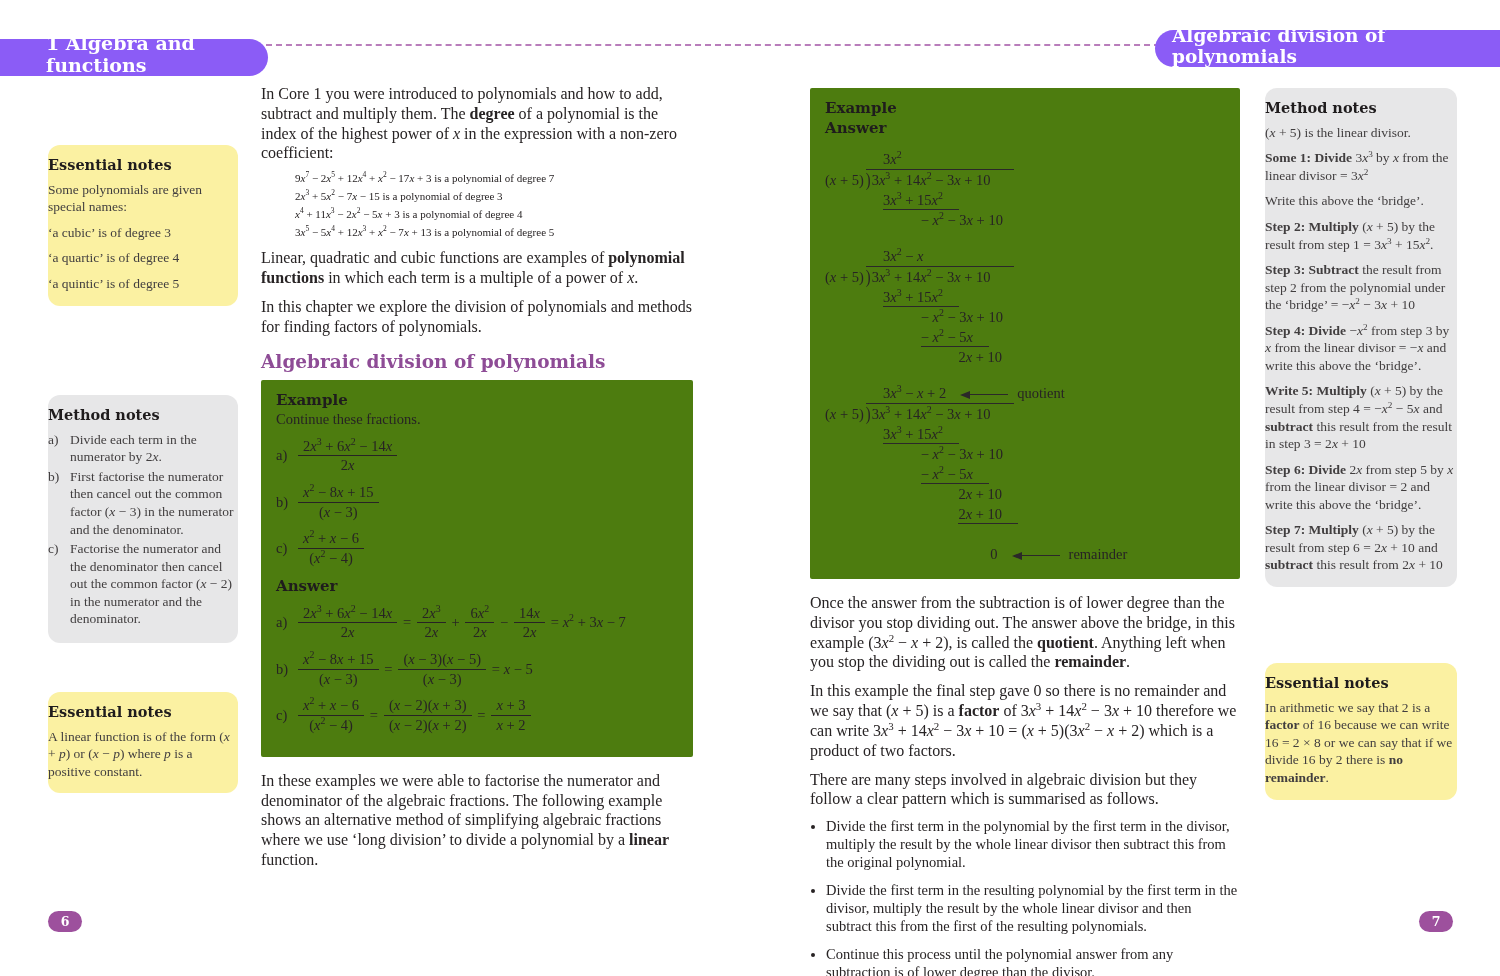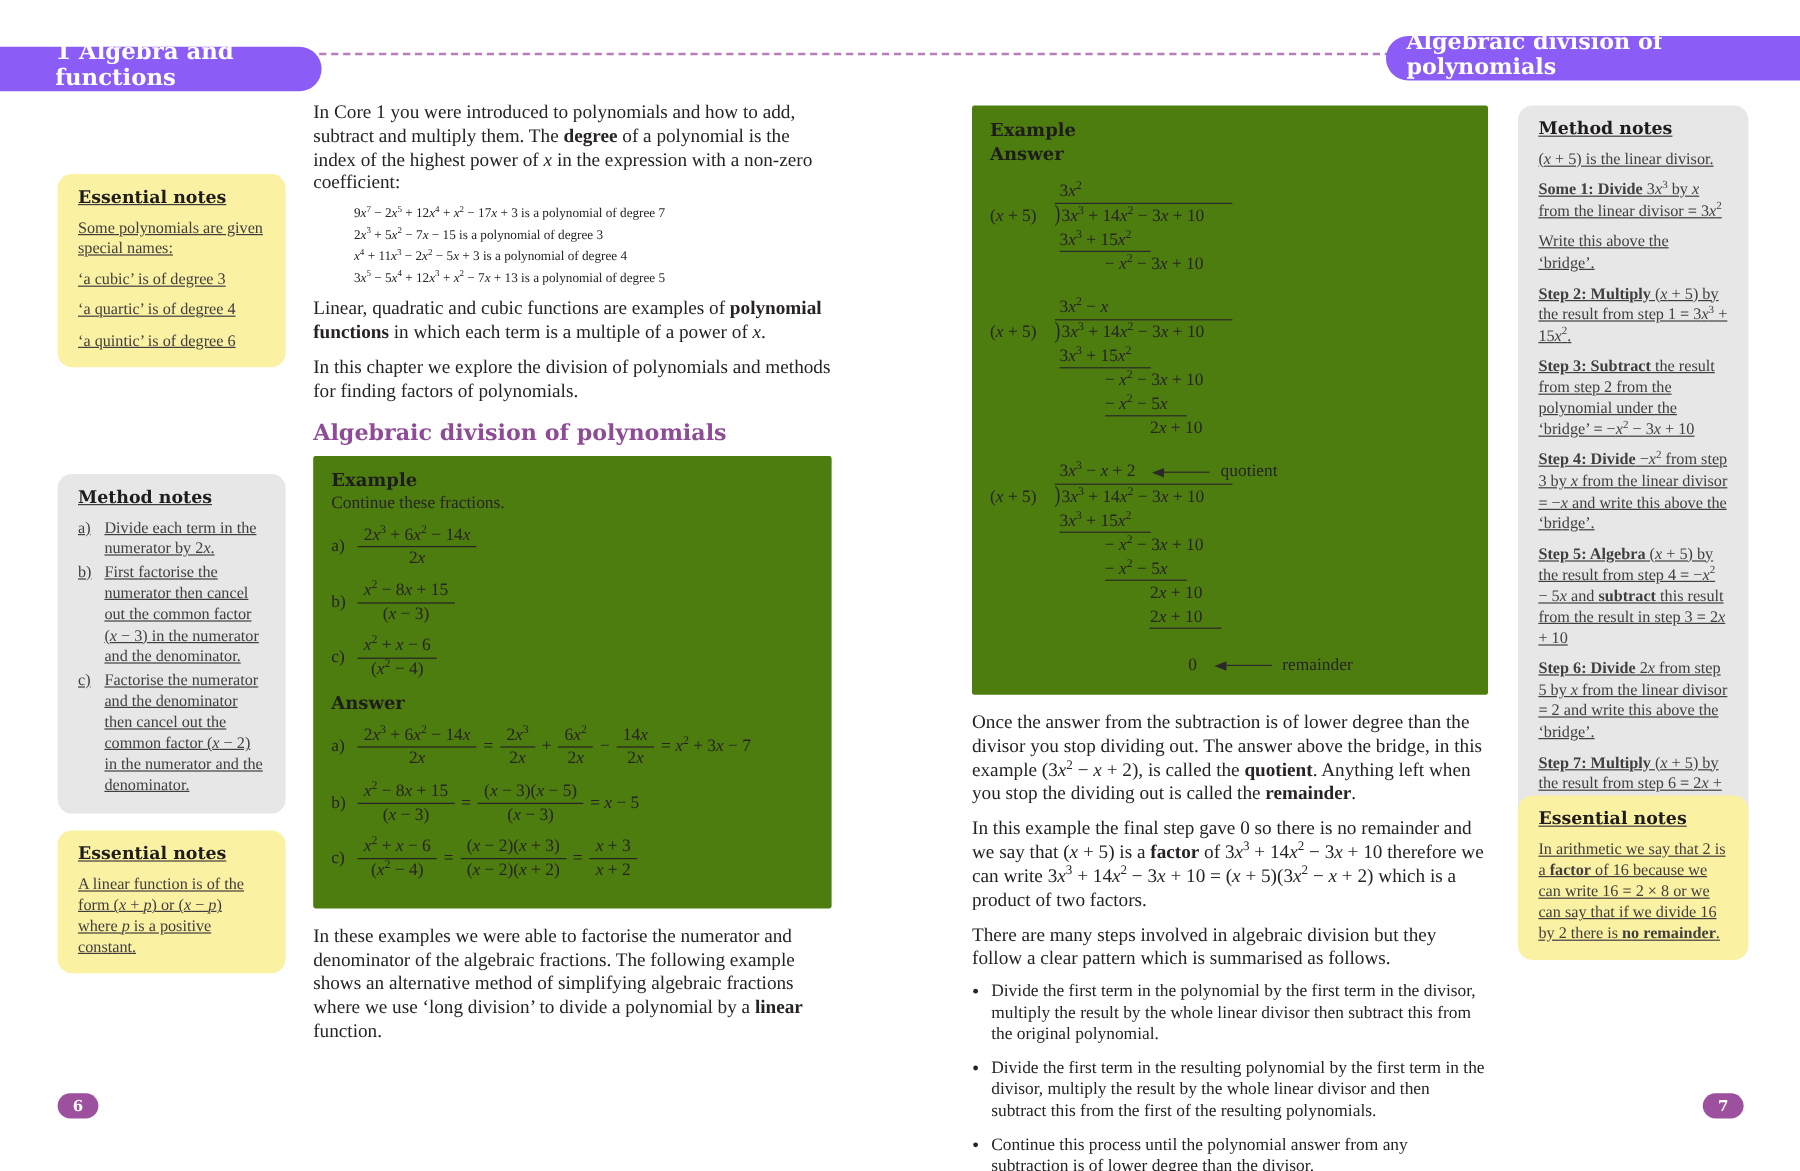--- a/index.html
+++ b/index.html
@@ -11,22 +11,22 @@
   .banner{position:absolute;background:#8b5cf6;color:#fff;display:flex;align-items:flex-end;
     font-family:"DejaVu Serif",serif;font-weight:bold;}
   .banner-left{left:0;top:39px;width:268px;height:37px;border-radius:0 19px 19px 0;padding-left:46px;font-size:19px;box-sizing:border-box;}
   .banner-right{left:1155px;top:30px;width:345px;height:37px;border-radius:19px 0 0 19px;padding-left:17px;font-size:18.5px;box-sizing:border-box;}
   .dash-line{position:absolute;left:266px;top:44px;width:894px;border-top:2.5px dashed #b97dbb;}
   
   .page-pill{position:absolute;top:911px;width:34px;height:21px;border-radius:11px;background:#9d509d;
     color:#fff;font-family:"DejaVu Serif",serif;font-weight:bold;font-size:12.5px;
     display:flex;align-items:center;justify-content:center;}
   
-  .note-box{position:absolute;width:190px;border-radius:12px;padding:11px 17px 13px;box-sizing:border-box;
-    font-size:13.5px;line-height:1.3;color:#413e3f;text-decoration:underline;}
+  .note-box{position:absolute;width:190px;border-radius:12px;padding:11px 0 13px;box-sizing:border-box;
+    font-size:13.5px;line-height:1.3;color:#413e3f;}
   .note-box.yellow{background:#fbf1a2;}
   .note-box.gray{background:#e7e7e8;}
   .note-box h3{margin:0 0 6px;font-family:"DejaVu Serif",serif;font-size:14.5px;color:#1f1c1d;}
   .note-box p{margin:0 0 8px;}
   .note-box p:last-child{margin-bottom:0;}
   .mn-row{display:flex;margin-bottom:2px;}
   .mn-label{width:22px;flex:none;}
   
   .col{position:absolute;box-sizing:border-box;}
   .col-left-main{left:261px;top:84px;width:432px;}
@@ -45,21 +45,21 @@
   .eq-row{display:flex;align-items:center;margin:10px 0;font-size:14.5px;}
   .eq-label{width:22px;flex:none;}
   .eq-body{display:inline-flex;align-items:center;flex-wrap:wrap;gap:0 .4em;}
   .mt{white-space:nowrap;}
   .frac{display:inline-flex;flex-direction:column;align-items:center;vertical-align:middle;line-height:1.15;}
   .frac .num{padding:0 .35em 1px;border-bottom:1.4px solid #272324;white-space:nowrap;}
   .frac .den{padding:1px .35em 0;white-space:nowrap;}
   
   .dl-stage{margin:12px 0 16px;font-size:14.5px;}
   .dl-row{line-height:20px;white-space:nowrap;}
-  .dl-pre{margin-right:15px;}
+  .dl-pre{margin-right:2px;}
   .dl-bridge{display:inline-block;border-top:1.5px solid #2b2829;padding-right:1.6em;}
   .dl-paren{display:inline-block;transform:scaleY(1.35);transform-origin:50% 62%;margin-right:1px;}
   .dl-u{border-bottom:1.5px solid #2b2829;padding-right:1.1em;padding-bottom:1px;}
   .note-arrow{display:inline-flex;align-items:center;margin-left:14px;vertical-align:middle;}
   .note-arrow .head{width:0;height:0;border-top:4px solid transparent;border-bottom:4px solid transparent;border-right:10px solid #2b2829;}
   .note-arrow .shaft{width:38px;height:1.6px;background:#2b2829;}
   .note-label{margin-left:9px;}
   
   ul.bullets{margin:4px 0 0 16px;padding:0;}
   ul.bullets li{margin-bottom:10px;font-size:14.5px;line-height:1.24;}
@@ -73,21 +73,21 @@
 <div class="dash-line"></div>
 <div class="banner banner-right">
   <span>Algebraic division of polynomials</span>
 </div>
 
 <section class="note-box yellow" style="left:48px;top:145px;">
   <h3>Essential notes</h3>
   <p>Some polynomials are given special names:</p>
   <p>‘a cubic’ is of degree 3</p>
   <p>‘a quartic’ is of degree 4</p>
-  <p>‘a quintic’ is of degree 6</p>
+  <p>‘a quintic’ is of degree 5</p>
 </section>
 
 <section class="note-box gray" style="left:48px;top:395px;">
   <h3>Method notes</h3>
   <div class="mn-row">
     <span class="mn-label">a)</span>
     <span class="mn-text">Divide each term in the numerator by 2<i>x</i>.</span>
   </div>
   <div class="mn-row">
     <span class="mn-label">b)</span>
@@ -257,21 +257,21 @@
 </main>
 
 <section class="note-box gray" style="left:1265px;top:88px;width:192px;">
   <h3>Method notes</h3>
   <p>(<i>x</i> + 5) is the linear divisor.</p>
   <p><b>Some 1: Divide</b> 3<i>x</i><sup>3</sup> by <i>x</i> from the linear divisor = 3<i>x</i><sup>2</sup></p>
   <p>Write this above the ‘bridge’.</p>
   <p><b>Step 2: Multiply</b> (<i>x</i> + 5) by the result from step 1 = 3<i>x</i><sup>3</sup> + 15<i>x</i><sup>2</sup>.</p>
   <p><b>Step 3: Subtract</b> the result from step 2 from the polynomial under the ‘bridge’ = −<i>x</i><sup>2</sup> − 3<i>x</i> + 10</p>
   <p><b>Step 4: Divide</b> −<i>x</i><sup>2</sup> from step 3 by <i>x</i> from the linear divisor = −<i>x</i> and write this above the ‘bridge’.</p>
-  <p><b>Step 5: Algebra</b> (<i>x</i> + 5) by the result from step 4 = −<i>x</i><sup>2</sup> − 5<i>x</i> and <b>subtract</b> this result from the result in step 3 = 2<i>x</i> + 10</p>
+  <p><b>Write 5: Multiply</b> (<i>x</i> + 5) by the result from step 4 = −<i>x</i><sup>2</sup> − 5<i>x</i> and <b>subtract</b> this result from the result in step 3 = 2<i>x</i> + 10</p>
   <p><b>Step 6: Divide</b> 2<i>x</i> from step 5 by <i>x</i> from the linear divisor = 2 and write this above the ‘bridge’.</p>
   <p><b>Step 7: Multiply</b> (<i>x</i> + 5) by the result from step 6 = 2<i>x</i> + 10 and <b>subtract</b> this result from 2<i>x</i> + 10</p>
 </section>
 
 <section class="note-box yellow" style="left:1265px;top:663px;width:192px;">
   <h3>Essential notes</h3>
   <p>In arithmetic we say that 2 is a <b>factor</b> of 16 because we can write 16 = 2 × 8 or we can say that if we divide 16 by 2 there is <b>no remainder</b>.</p>
 </section>
 
 <div class="page-pill" style="left:48px;">

